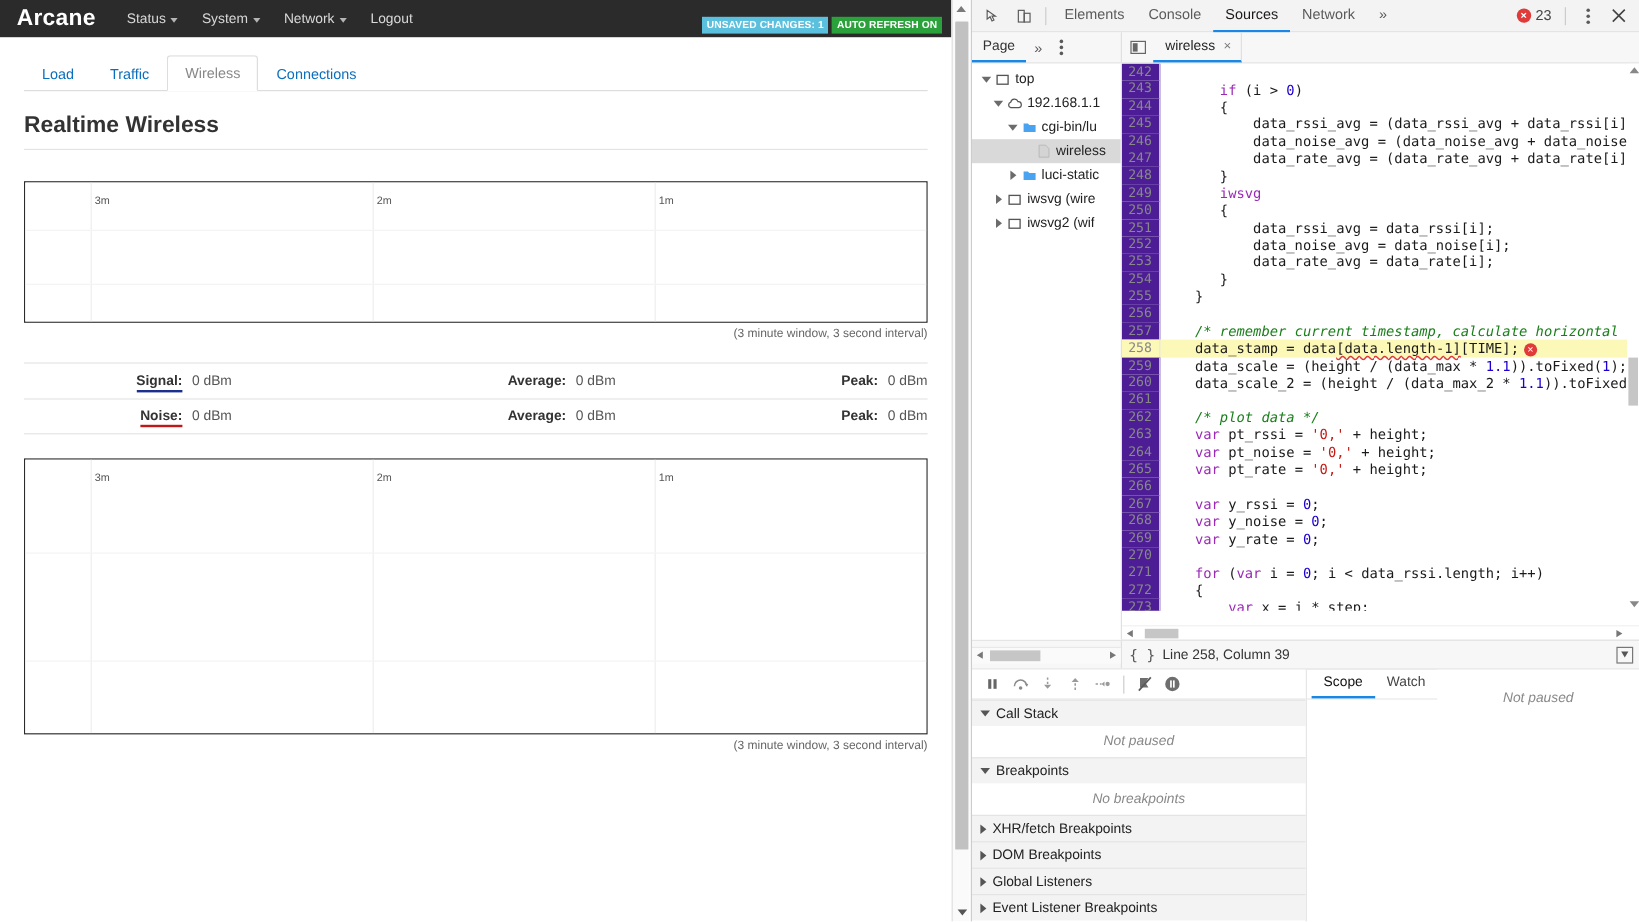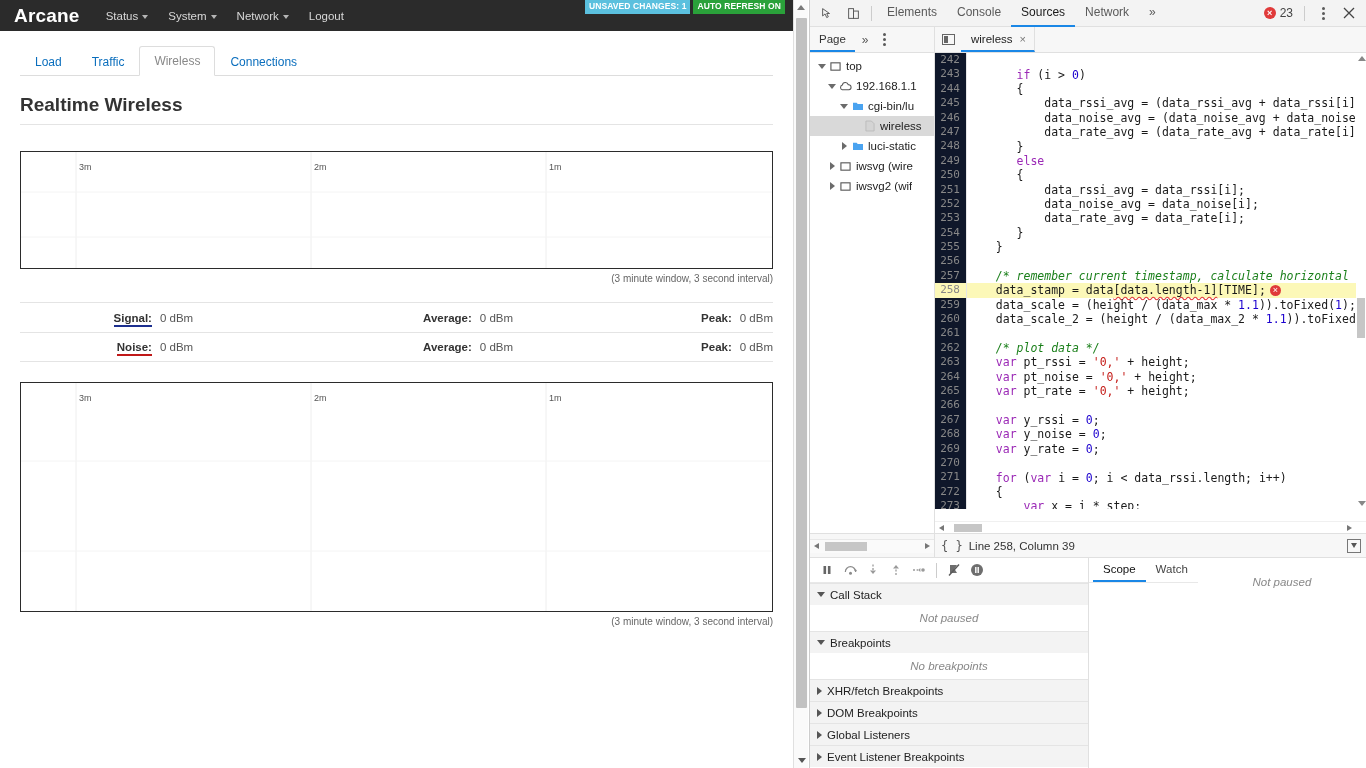--- a/index.html
+++ b/index.html
@@ -29,21 +29,21 @@
   .navlinks { display: flex; align-items: center; gap: 20px; }
   .navlink {
     color: #d8d8d8; font-size: 11.5px; cursor: pointer;
     display: inline-flex; align-items: center; gap: 4px;
   }
   .caret {
     width: 0; height: 0; border-left: 3.5px solid transparent;
     border-right: 3.5px solid transparent; border-top: 4px solid #b5b5b5;
     display: inline-block; margin-top: 2px;
   }
-  .hdr-badges { position: absolute; right: 8px; top: 0; display: flex; gap: 3px; }
+  .hdr-badges { position: absolute; right: 8px; top: 14px; display: flex; gap: 3px; }
   .badge {
     font-size: 8.5px; font-weight: bold; color: #fff;
     padding: 2px 4px 3px; letter-spacing: .1px; line-height: 1;
     white-space: nowrap;
   }
   .badge.unsaved { background: #5bc0de; }
   .badge.refresh { background: #2aa13a; }
 
   .tabbar {
     height: 35px; margin: 10px 20px 0 20px;
@@ -219,21 +219,21 @@
   .editor {
     flex: 1; position: relative; overflow: hidden;
     font-family: "DejaVu Sans Mono", monospace; font-size: 11.5px;
   }
   .code-scroll { position: absolute; inset: 0 10px 12px 0; overflow: hidden; }
   .cline { display: flex; height: 14.4px; align-items: center; white-space: pre; }
   .cline.hl { background: #fcf8b8; }
   .gutter {
     width: 32px; flex: none; text-align: right; padding-right: 6px;
     color: #888; border-right: 1px solid #e6e6e6; font-size: 11px;
-    line-height: 14.4px; height: 14.4px; background: #0f172a;
+    line-height: 14.4px; height: 14.4px; background: #4c1d95;
   }
   .cline.hl .gutter { background: #fcf8b8; }
   .ctext { padding-left: 8px; color: #1a1a1a; }
   .kw { color: #9b29b6; }
   .cm { color: #1a7f1a; font-style: italic; }
   .str { color: #c41a16; }
   .num { color: #1c00cf; }
   .err-sq { text-decoration: underline wavy #e03a3a; text-decoration-skip-ink: none; }
   .err-badge {
     display: inline-block; width: 11px; height: 11px; border-radius: 50%;
@@ -534,21 +534,21 @@
       <div class="editor-wrap">
         <div class="editor">
           <div class="code-scroll" id="code-lines">
               <div class="cline"><div class="gutter">242</div><div class="ctext"></div></div>
               <div class="cline"><div class="gutter">243</div><div class="ctext">      <span class="kw">if</span> (i &gt; <span class="num">0</span>)</div></div>
               <div class="cline"><div class="gutter">244</div><div class="ctext">      {</div></div>
               <div class="cline"><div class="gutter">245</div><div class="ctext">          data_rssi_avg = (data_rssi_avg + data_rssi[i]) /</div></div>
               <div class="cline"><div class="gutter">246</div><div class="ctext">          data_noise_avg = (data_noise_avg + data_noise[i])</div></div>
               <div class="cline"><div class="gutter">247</div><div class="ctext">          data_rate_avg = (data_rate_avg + data_rate[i]) /</div></div>
               <div class="cline"><div class="gutter">248</div><div class="ctext">      }</div></div>
-              <div class="cline"><div class="gutter">249</div><div class="ctext">      <span class="kw">else</span></div></div>
+              <div class="cline"><div class="gutter">249</div><div class="ctext">      <span class="kw">iwsvg</span></div></div>
               <div class="cline"><div class="gutter">250</div><div class="ctext">      {</div></div>
               <div class="cline"><div class="gutter">251</div><div class="ctext">          data_rssi_avg = data_rssi[i];</div></div>
               <div class="cline"><div class="gutter">252</div><div class="ctext">          data_noise_avg = data_noise[i];</div></div>
               <div class="cline"><div class="gutter">253</div><div class="ctext">          data_rate_avg = data_rate[i];</div></div>
               <div class="cline"><div class="gutter">254</div><div class="ctext">      }</div></div>
               <div class="cline"><div class="gutter">255</div><div class="ctext">   }</div></div>
               <div class="cline"><div class="gutter">256</div><div class="ctext"></div></div>
               <div class="cline"><div class="gutter">257</div><div class="ctext">   <span class="cm">/* remember current timestamp, calculate horizontal scale</span></div></div>
               <div class="cline hl"><div class="gutter">258</div><div class="ctext">   data_stamp = data<span class="err-sq">[data.length-1]</span>[TIME];<span class="err-badge">×</span></div></div>
               <div class="cline"><div class="gutter">259</div><div class="ctext">   data_scale = (height / (data_max * <span class="num">1.1</span>)).toFixed(<span class="num">1</span>);</div></div>

